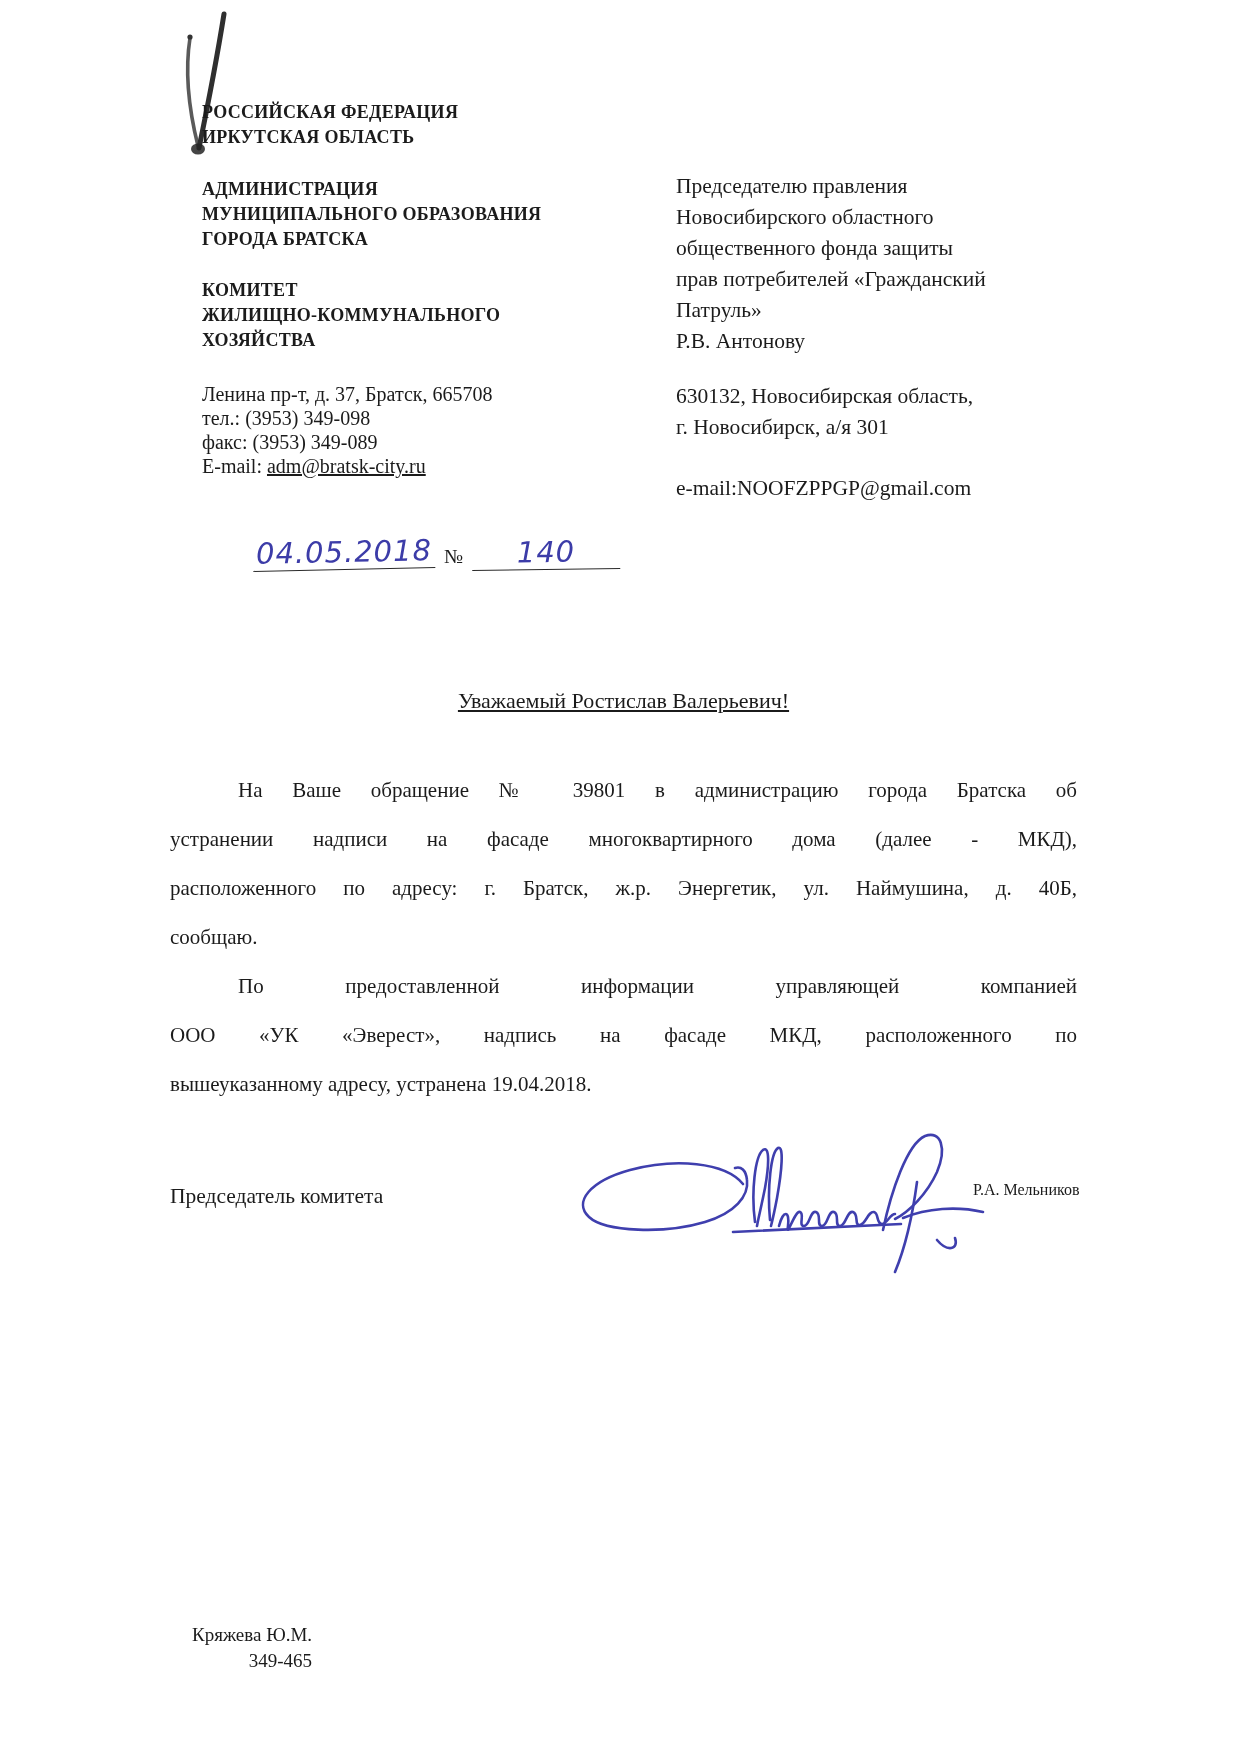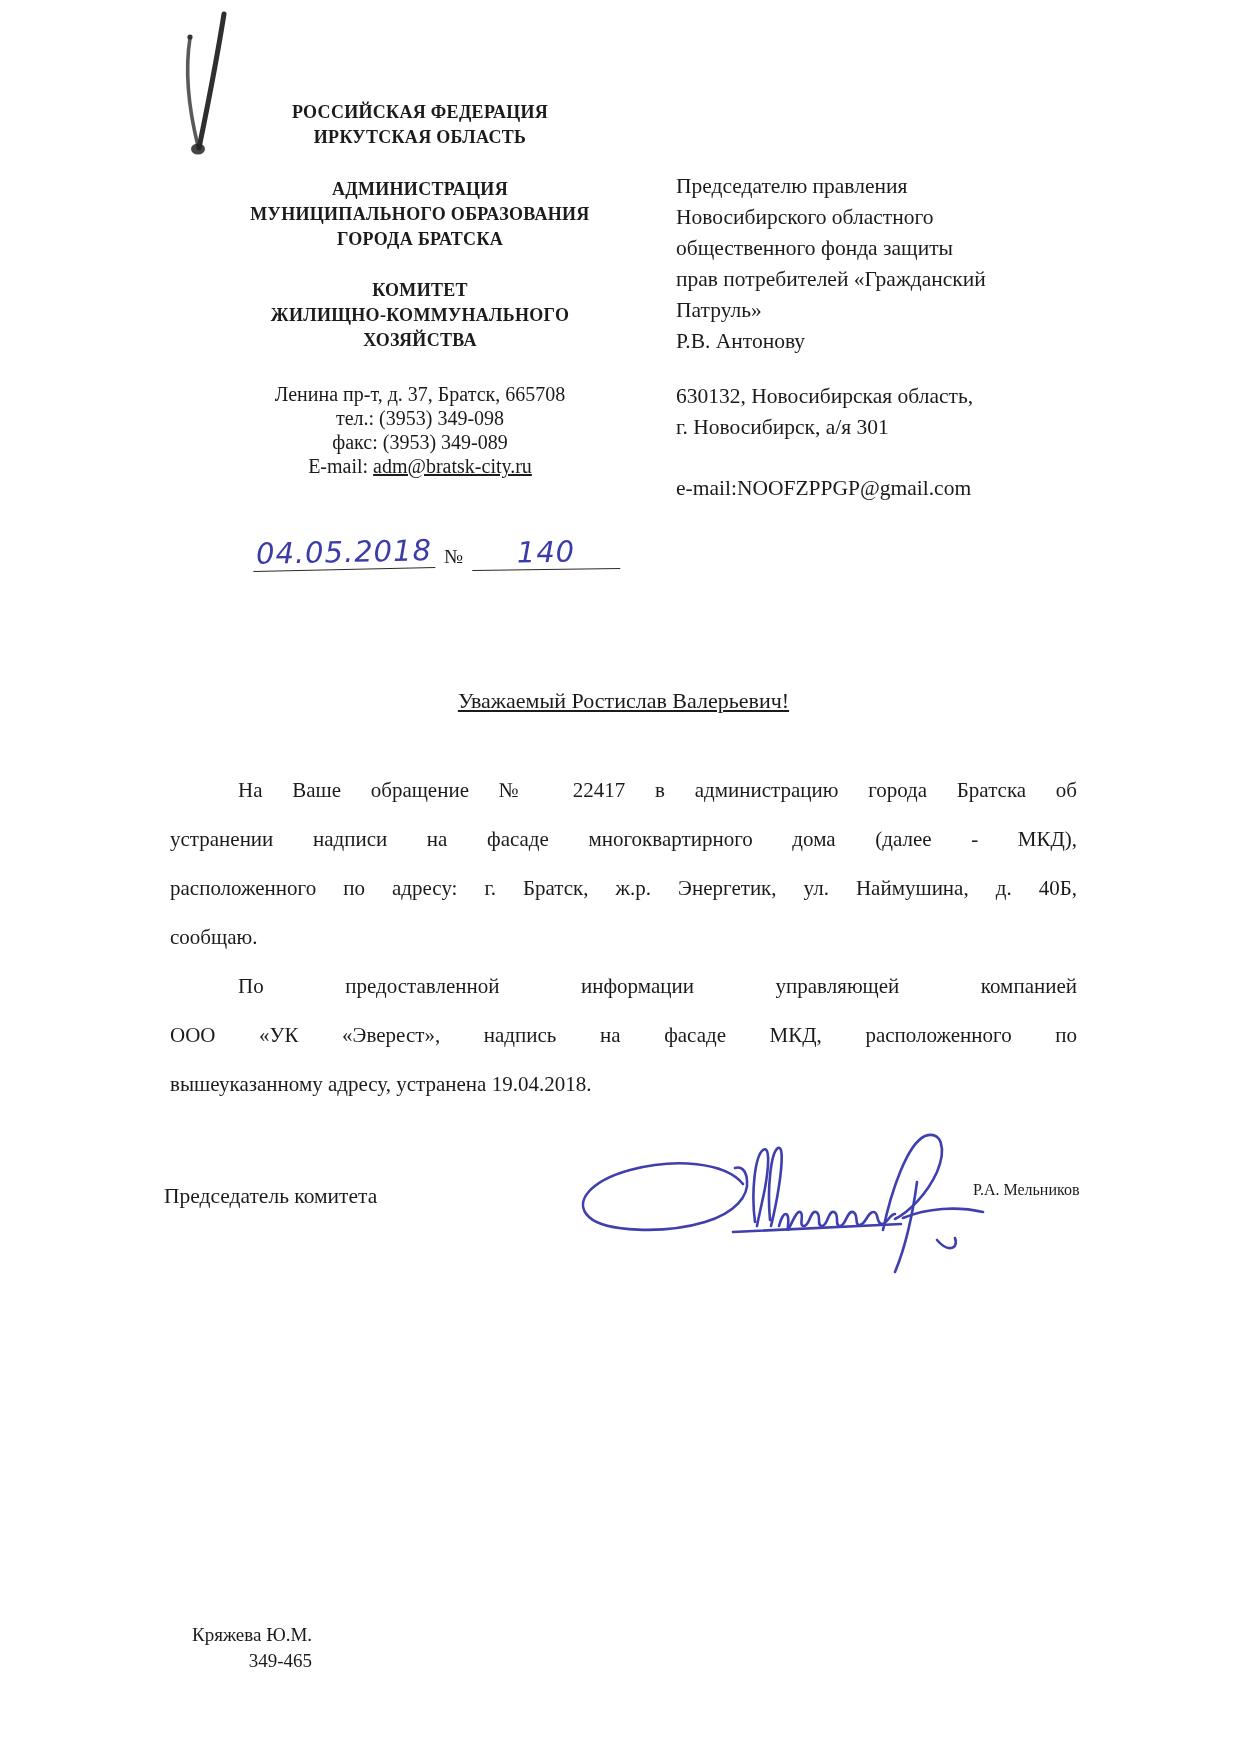--- a/index.html
+++ b/index.html
@@ -13,22 +13,22 @@
     margin:0 auto;
     background:#ffffff;
     font-family:"Liberation Serif","DejaVu Serif",serif;
     color:var(--ink);
     overflow:hidden;
   }
   
   .staple{position:absolute;left:168px;top:8px;width:75px;height:155px;}
   
   .lh{
-    position:absolute;left:210px;top:100px;width:420px;
-    text-align:center;line-height:25px;
+    position:absolute;left:202px;top:100px;width:420px;
+    text-align:left;line-height:25px;
   }
   .lh .caps{font-weight:bold;font-size:18px;letter-spacing:.3px;}
   .lh .org{margin-top:27px;}
   .lh .dept{margin-top:26px;}
   .lh .contact{margin-top:29px;font-size:20px;line-height:24px;font-weight:normal;}
   .lh .email-link{text-decoration:underline;}
   
   .refline{
     position:absolute;left:253px;top:530px;width:380px;height:40px;
     display:flex;align-items:flex-end;
@@ -66,21 +66,21 @@
   }
   .bline{height:49px;white-space:nowrap;}
   .bline.just{
     white-space:normal;
     text-align:justify;
     text-align-last:justify;
   }
   .bline.indent{padding-left:68px;}
   .bline.just.indent{padding-left:0;text-indent:68px;}
   
-  .sig-position{position:absolute;left:164px;top:1184px;font-size:21.5px;}
+  .sig-position{position:absolute;left:170px;top:1184px;font-size:21.5px;}
   .sig-name{position:absolute;left:973px;top:1181px;font-size:16px;}
   .sig-script{position:absolute;left:565px;top:1122px;width:440px;height:165px;}
   
   .footer{
     position:absolute;left:192px;top:1622px;
     font-size:19px;line-height:26px;text-align:right;
   }
 </style>
 </head>
 <body>
@@ -133,21 +133,21 @@
     <div class="addr">
       <div>630132, Новосибирская область,</div>
       <div>г. Новосибирск, а/я 301</div>
     </div>
     <div class="rmail">e-mail:NOOFZPPGP@gmail.com</div>
   </div>
 
   <div class="salutation">Уважаемый Ростислав Валерьевич!</div>
 
   <div class="body-text">
-    <div class="bline just indent">На Ваше обращение № 22417 в администрацию города Братска об</div>
+    <div class="bline just indent">На Ваше обращение № 39801 в администрацию города Братска об</div>
     <div class="bline just">устранении надписи на фасаде многоквартирного дома (далее - МКД),</div>
     <div class="bline just">расположенного по адресу: г. Братск, ж.р. Энергетик, ул. Наймушина, д. 40Б,</div>
     <div class="bline">сообщаю.</div>
     <div class="bline just indent">По предоставленной информации управляющей компанией</div>
     <div class="bline just">ООО «УК «Эверест», надпись на фасаде МКД, расположенного по</div>
     <div class="bline">вышеуказанному адресу, устранена 19.04.2018.</div>
   </div>
 
   <div class="sig-position">Председатель комитета</div>
 

